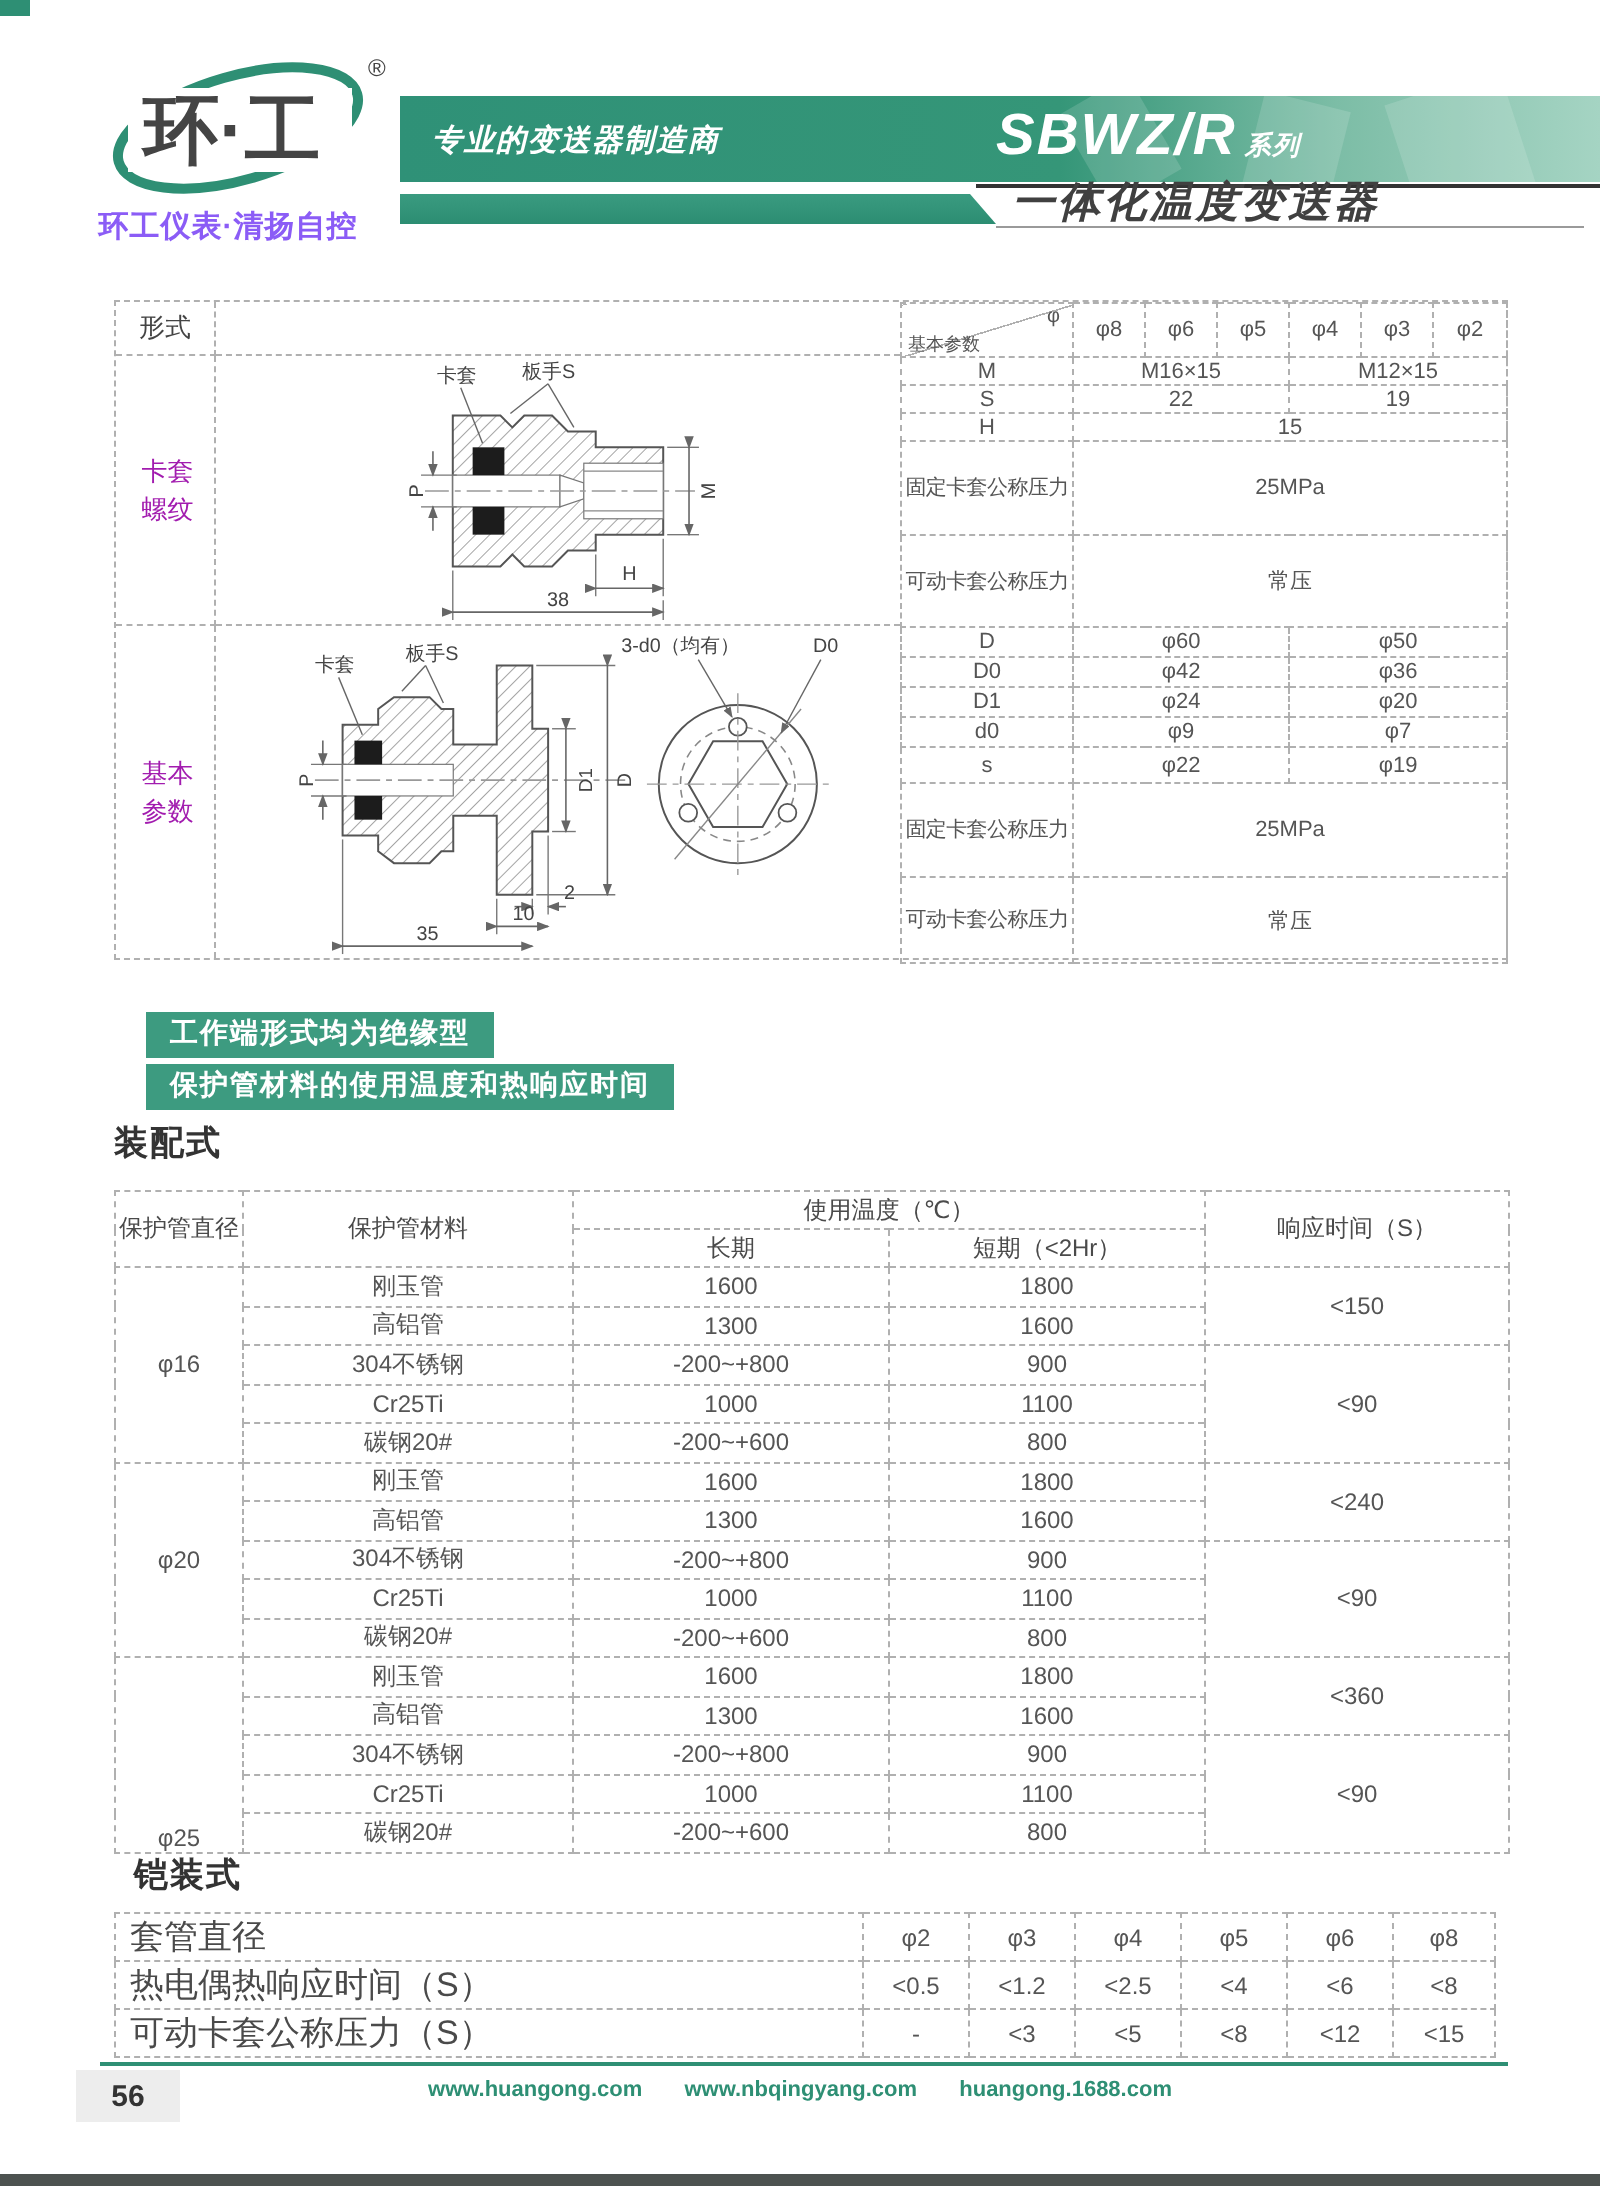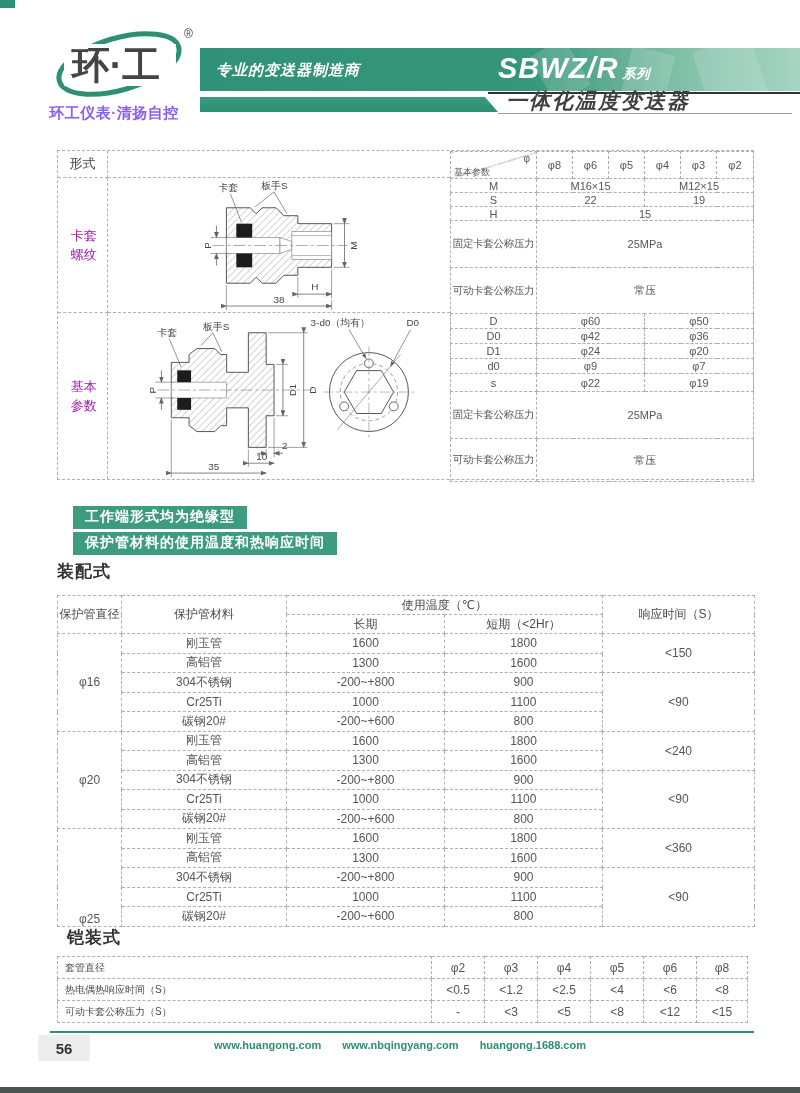--- a/index.html
+++ b/index.html
@@ -65,21 +65,21 @@
   table.assembly th { font-size:12px; color:#4a4a4a; }
   th.hdia { font-size:11px; }
   td.dia-0 { vertical-align:middle; }
   td.dia-1 { vertical-align:middle; padding-top:30px; }
   td.dia-2 { vertical-align:bottom; padding-bottom:3px; }
 
   
   table.armored { position:absolute; left:57px; top:956px; width:690px; border-collapse:collapse;
                   table-layout:fixed; font-size:12px; color:#555; }
   table.armored td { border:1px dashed #b0b0b0; text-align:center; height:22px; padding:0; }
-  table.armored td.lbl { text-align:left; padding-left:7px; font-size:10px; color:#4a4a4a; }
+  table.armored td.lbl { text-align:left; padding-left:7px; font-size:17px; color:#4a4a4a; }
 
   
   .footer-rule { position:absolute; left:50px; right:46px; top:1031px; height:2px; background:#2e8f74; }
   .page-num { position:absolute; left:38px; top:1035px; width:52px; height:26px; background:#ededed;
               color:#333; font-weight:bold; font-size:15px; display:flex; align-items:center; justify-content:center; }
   .urls { position:absolute; left:0; right:0; top:1039px; text-align:center; color:#2e8f74;
           font-size:11px; font-weight:bold; }
   .urls span { margin:0 9px; }
   .bottom-bar { position:absolute; left:0; right:0; bottom:0; height:6px; background:#4d5350; }
 

